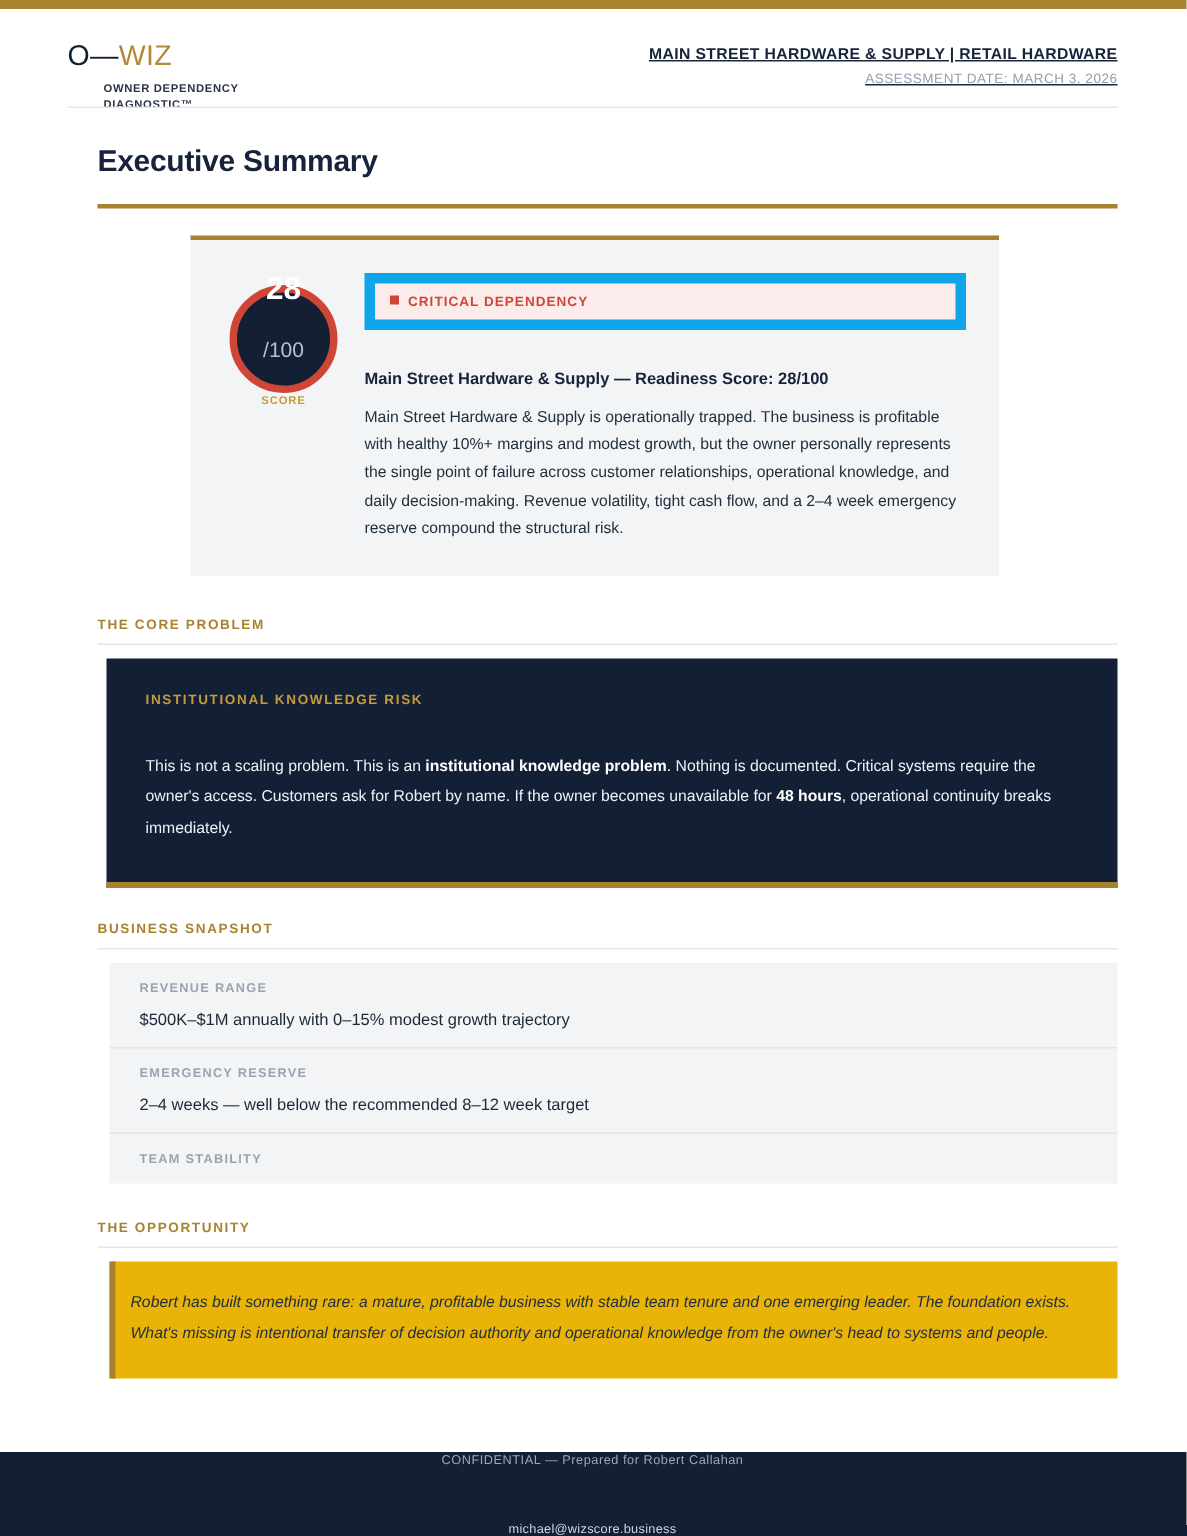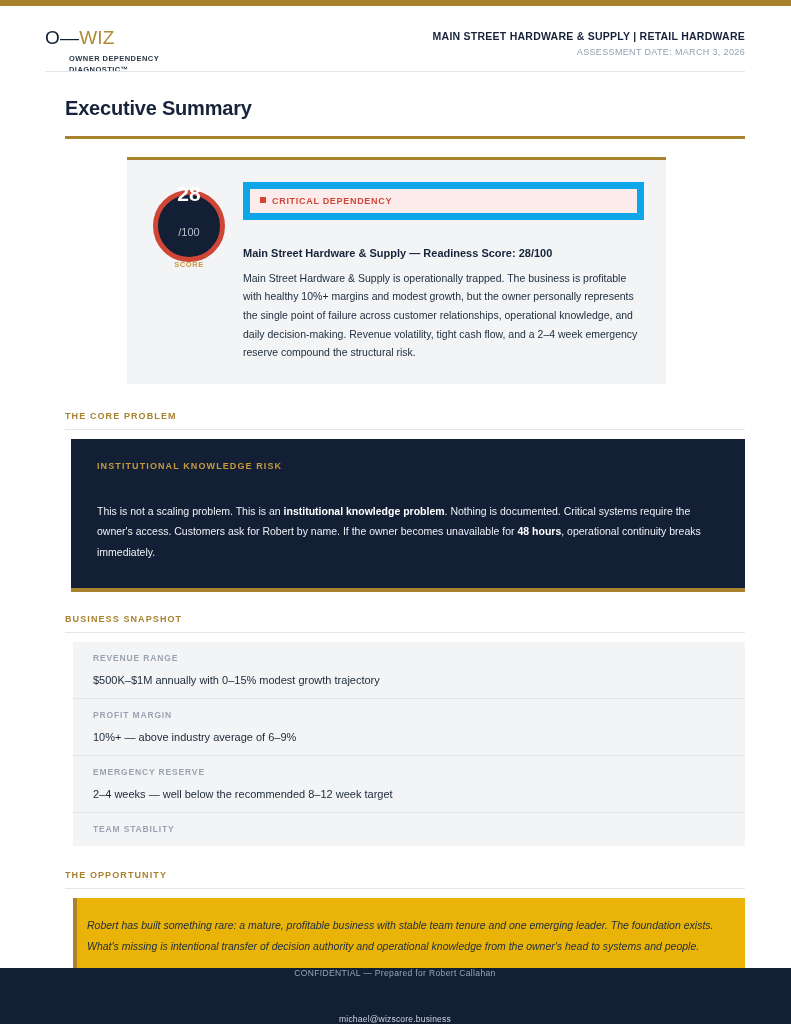--- a/index.html
+++ b/index.html
@@ -61,21 +61,21 @@
     margin-left: 24px;
     font-size: 7.5px;
     font-weight: bold;
     letter-spacing: 0.45px;
     line-height: 1.45;
     color: #2a3645;
     text-transform: uppercase;
     max-width: 120px;
   }
 
-  .header-right { text-align: right; padding-top: 2px; }
+  .header-right { text-align: right; padding-top: 2px; text-decoration: underline; }
 
   .client-line {
     font-size: 10.5px;
     font-weight: bold;
     letter-spacing: 0.25px;
     color: #16233a;
     white-space: nowrap;
   }
 
   .assess-line {
@@ -137,21 +137,21 @@
     margin-left: 8px;
     gap: 20px;
   }
   .score-value {
     font-size: 21px;
     font-weight: bold;
     color: #ffffff;
     line-height: 1;
   }
   .score-denom {
-    font-size: 11px;
+    font-size: 14px;
     color: #b8c0cb;
     margin-top: 3px;
     line-height: 1;
   }
   .score-label {
     font-size: 7.5px;
     font-weight: bold;
     color: #c79a3c;
     letter-spacing: 0.6px;
     margin-top: 3px;
@@ -348,24 +348,20 @@
 
   <div class="section sec-snap">
     <div class="section-head">BUSINESS SNAPSHOT</div>
     <div class="section-rule"></div>
     <div class="snapshot">
       <div class="snap-row">
         <div class="snap-label">REVENUE RANGE</div>
         <div class="snap-value">$500K–$1M annually with 0–15% modest growth trajectory</div>
       </div>
       <div class="snap-row">
-        <div class="snap-label">PROFIT MARGIN</div>
-        <div class="snap-value">10%+ — above industry average of 6–9%</div>
-      </div>
-      <div class="snap-row">
         <div class="snap-label">EMERGENCY RESERVE</div>
         <div class="snap-value">2–4 weeks — well below the recommended 8–12 week target</div>
       </div>
       <div class="snap-row">
         <div class="snap-label">TEAM STABILITY</div>
       </div>
     </div>
   </div>
 
   <div class="section sec-opp">

